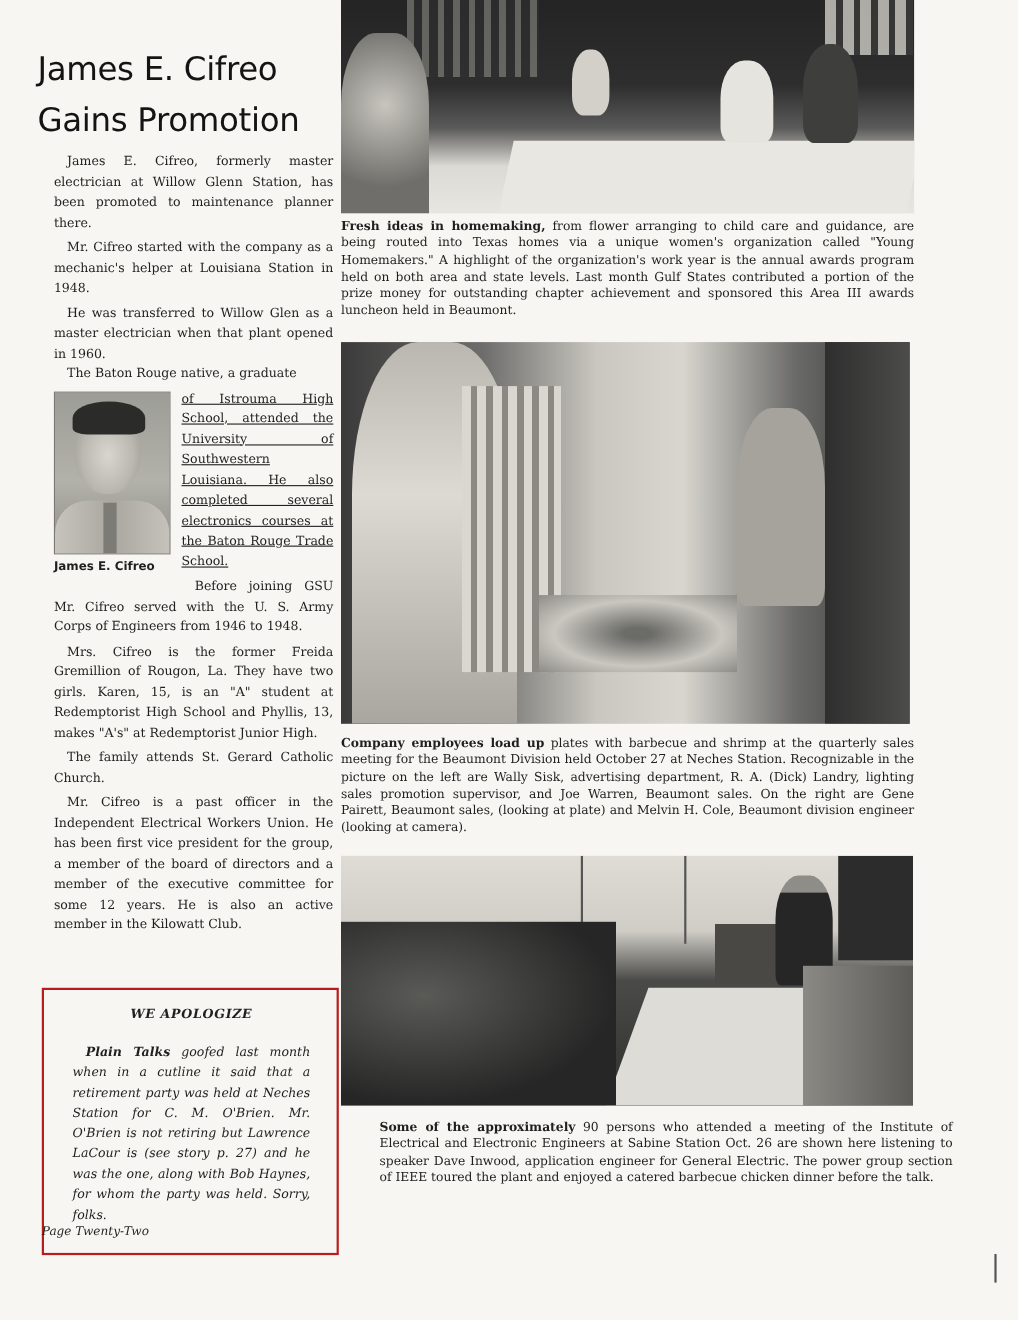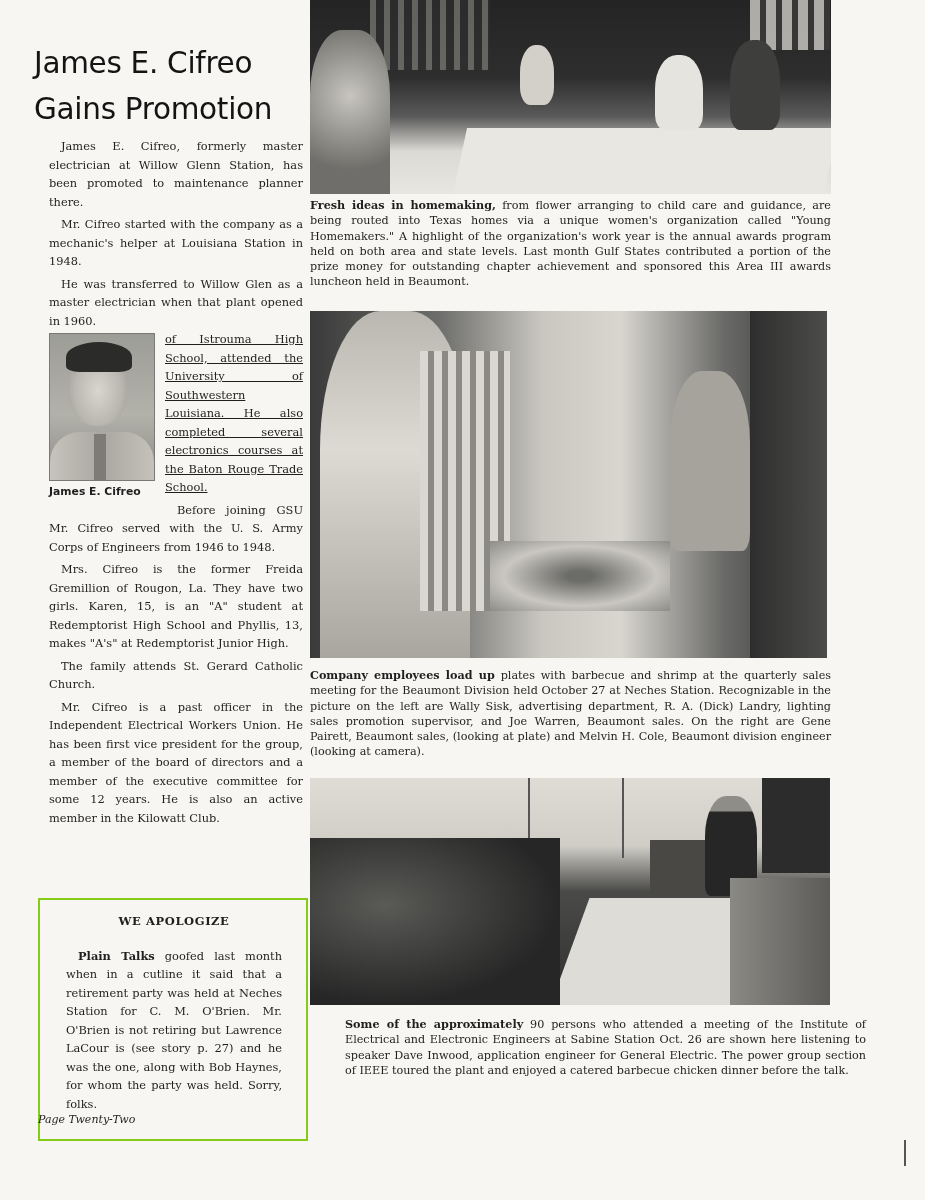--- a/index.html
+++ b/index.html
@@ -46,22 +46,22 @@
     position: absolute; left: 44px; top: 100px; width: 12px; height: 48px;
     background: #7c7b76;
   }
   .cutline-name {
     display: block; margin-top: 2px;
     font-family: "DejaVu Sans", "Liberation Sans", sans-serif;
     font-weight: bold; font-size: 10.8px; text-indent: 0;
   }
   .apology-box {
     position: absolute; left: 38px; top: 898px; width: 248px;
-    border: 2px solid #84cc16; padding: 12px 8px 10px 10px;
-    font-size: 11.4px; line-height: 18.5px; text-align: justify;
+    border: 2px solid #b91c1c; padding: 12px 8px 10px 10px;
+    font-size: 11.4px; line-height: 18.5px; text-align: justify; font-style: italic;
   }
   .apology-box h3 {
     margin: 0 0 2px 0; text-align: center; font-size: 11.5px; letter-spacing: 0.6px;
   }
   .apology-box p { margin: 16px; text-indent: 12px; }
   .page-footer {
     position: absolute; left: 38px; top: 1113px;
     font-style: italic; font-size: 11px;
   }
   .photo { position: absolute; left: 310px; overflow: hidden; background: #555; }
@@ -90,20 +90,21 @@
   <span>Gains Promotion</span>
 </h1>
 
 <div class="col-left" id="body-1">
   <p>James E. Cifreo, formerly master electrician at Willow Glenn Station, has been promoted to maintenance planner there.</p>
   <p>Mr. Cifreo started with the company as a mechanic's helper at Louisiana Station in 1948.</p>
   <p>He was transferred to Willow Glen as a master electrician when that plant opened in 1960.</p>
 </div>
 
 <div class="col-left" id="body-2">
+  <p>The Baton Rouge native, a graduate</p>
   <div class="portrait-wrap">
     <div class="portrait">
       <div class="coat"></div>
       <div class="tie"></div>
       <div class="head"></div>
       <div class="hair"></div>
     </div>
     <span class="cutline-name">James E. Cifreo</span>
   </div>
   <p class="noindent">of Istrouma High School, attended the University of Southwestern Louisiana. He also completed several electronics courses at the Baton Rouge Trade School.</p>

